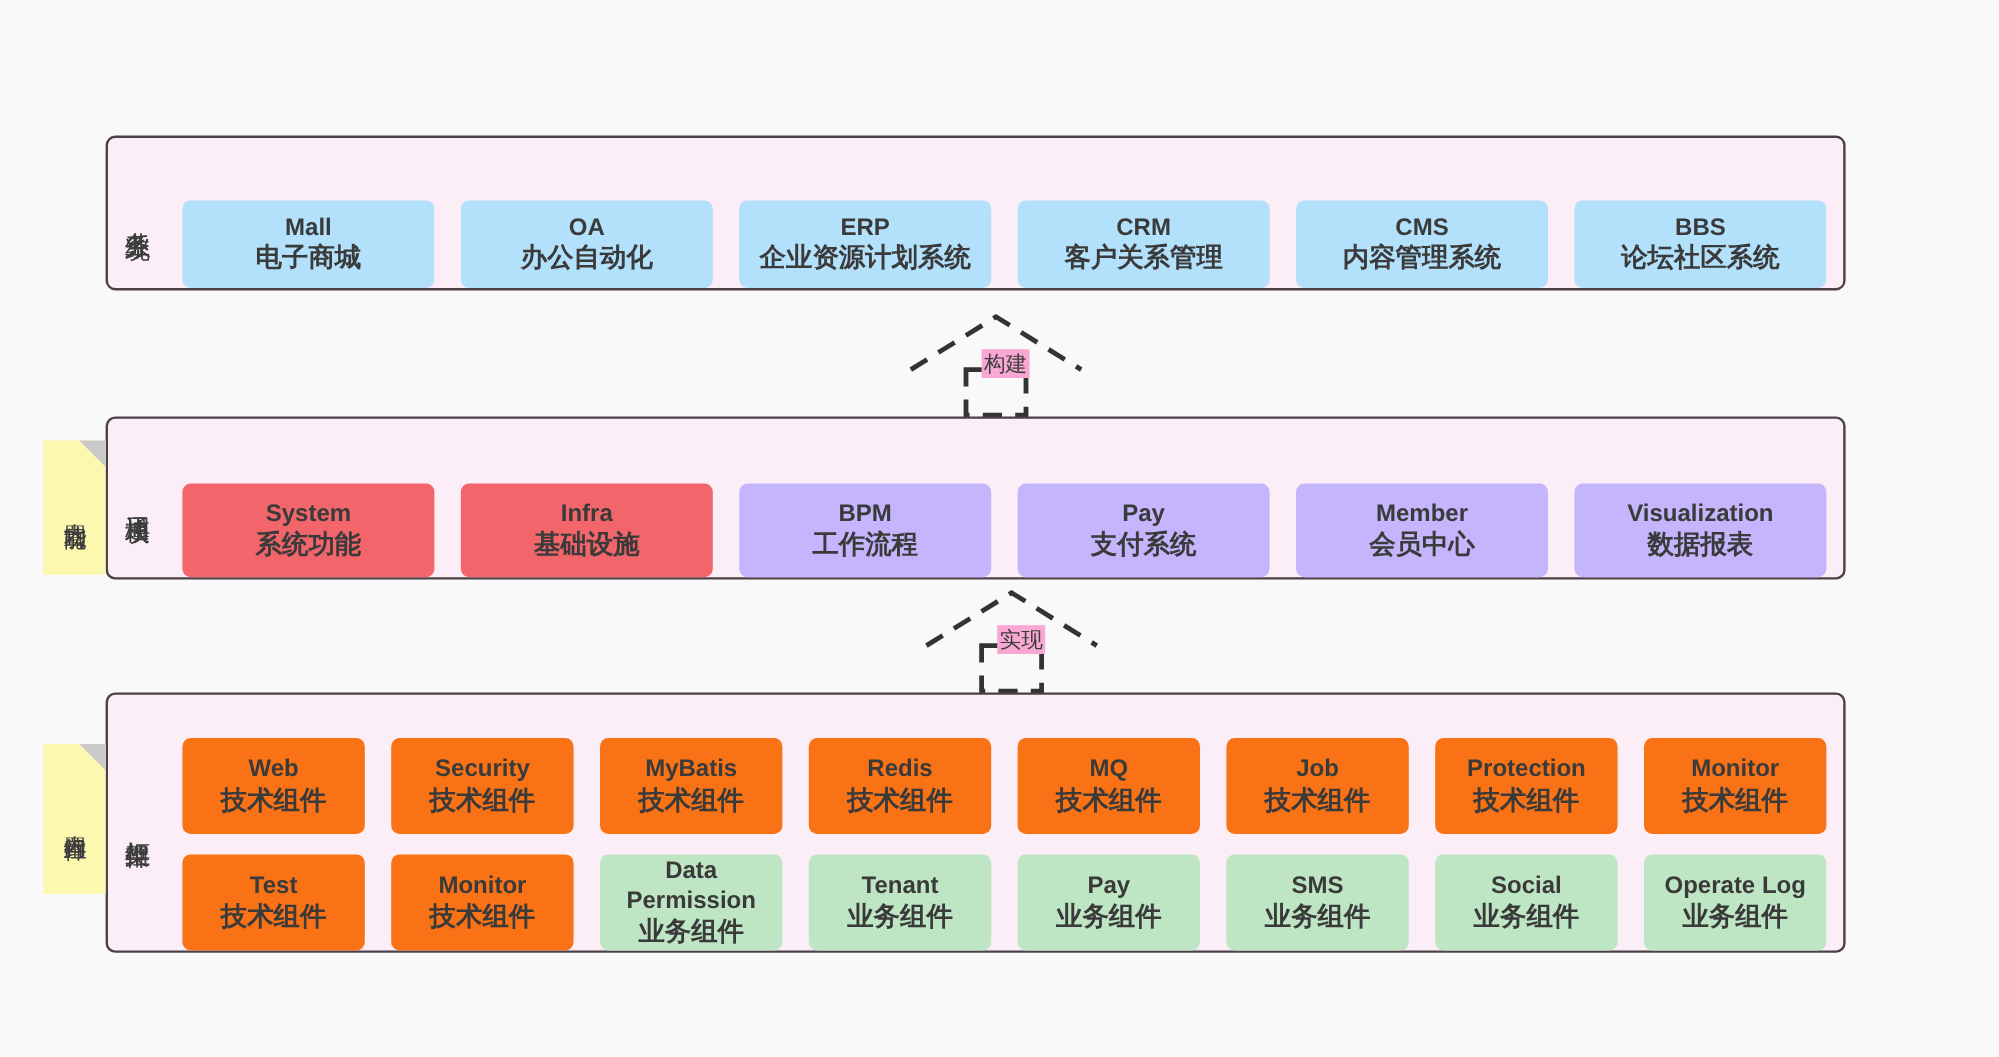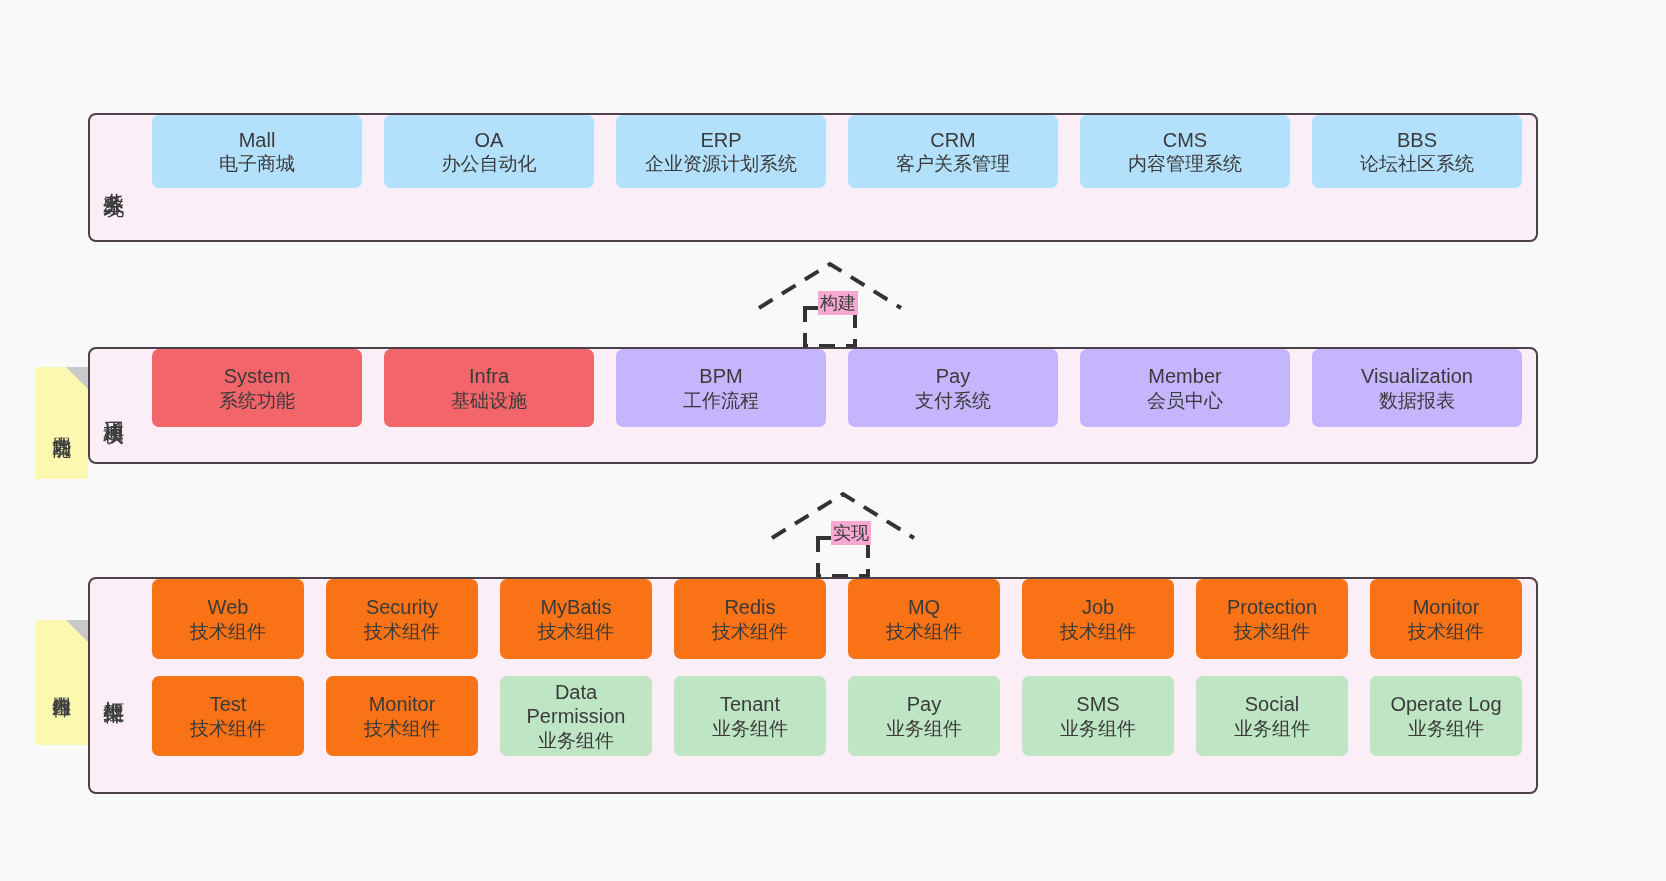--- a/index.html
+++ b/index.html
@@ -43,23 +43,24 @@
     color: #3c3c3c;
     writing-mode: vertical-rl;
     text-orientation: upright;
     white-space: nowrap;
     padding: 0 2px;
   }
   .layer-body {
     flex: 1 1 auto;
     display: flex;
     flex-direction: column;
-    justify-content: flex-start;
+    justify-content: flex-end;
     gap: 18px;
     padding: 0 14px;
+    font-weight: bold;
   }
   .row {
     display: flex;
     gap: 22px;
     align-items: stretch;
   }
 
   
   .node {
     flex: 1 1 0;
@@ -71,21 +72,21 @@
     justify-content: center;
     text-align: center;
     color: #3a3a3a;
     padding: 6px 6px;
   }
   .node .en {
     font-size: 20px;
     line-height: 1.22;
   }
   .node .cn {
-    font-size: 19px;
+    font-size: 22px;
     line-height: 1.22;
   }
 
   .blue   { background: #b3e0fb; }
   .red    { background: #f2656a; }
   .pink   { background: #c4b5fd; }
   .green  { background: #f97316; }
   .lgreen { background: #bfe6c4; }
 
   
@@ -95,21 +96,21 @@
     width: 1450px;
     height: 129px;
   }
   #layer-business .node { height: 73px; }
 
   
   #layer-modules {
     left: 88px;
     top: 347px;
     width: 1450px;
-    height: 117px;
+    height: 136px;
   }
   #layer-modules .node { height: 78px; }
 
   
   #layer-framework {
     left: 88px;
     top: 577px;
     width: 1450px;
     height: 217px;
   }

